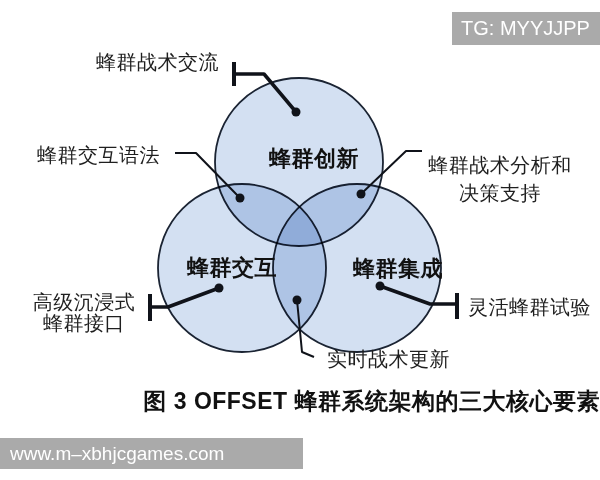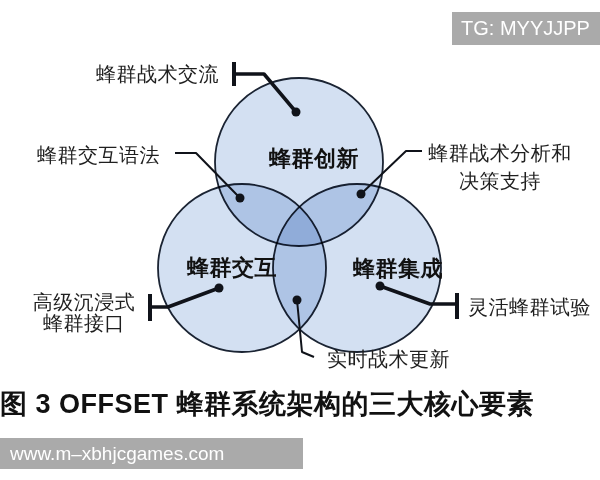--- a/index.html
+++ b/index.html
@@ -17,22 +17,22 @@
     position:absolute;color:#1f1f1f;font-size:20px;line-height:29px;
     white-space:pre-line;letter-spacing:0.5px;
   }
   .nowrap{white-space:nowrap}
   .center{text-align:center}
   .title{
     position:absolute;color:#111111;font-weight:bold;font-size:22px;
     width:120px;text-align:right;white-space:nowrap;letter-spacing:0.5px;
   }
   #caption{
-    position:absolute;top:386px;left:0;width:600px;text-align:left;
-    font-weight:bold;font-size:27px;color:#111111;letter-spacing:0.5px;white-space:nowrap;
+    position:absolute;top:386px;left:0;width:600px;text-align:right;
+    font-weight:bold;font-size:23px;color:#111111;letter-spacing:0.5px;white-space:nowrap;
   }
   #callout-analysis{line-height:28px}
   #callout-interface{line-height:21px}
 </style>
 </head>
 <body>
 
 <div class="wm" id="wm-top">TG: MYYJJPP</div>
 <div class="wm" id="wm-bottom">www.m–xbhjcgames.com</div>
 
@@ -67,22 +67,22 @@
     <circle cx="219" cy="288" r="4.5"></circle>
     <circle cx="380" cy="286" r="4.5"></circle>
     <circle cx="297" cy="300" r="4.5"></circle>
   </g>
 </svg>
 
 <div class="title" style="left:239px;top:144px">蜂群创新</div>
 <div class="title" style="left:157px;top:253px">蜂群交互</div>
 <div class="title" style="left:323px;top:254px">蜂群集成</div>
 
-<div class="label nowrap" style="left:96px;top:60px">蜂群战术交流</div>
+<div class="label nowrap" style="left:96px;top:48px">蜂群战术交流</div>
 <div class="label nowrap" style="left:37px;top:141px">蜂群交互语法</div>
-<div class="label center" id="callout-analysis" style="left:424px;top:139px;width:152px">蜂群战术分析和
+<div class="label center" id="callout-analysis" style="left:424px;top:151px;width:152px">蜂群战术分析和
 决策支持</div>
 <div class="label center" id="callout-interface" style="left:25px;top:292px;width:118px">高级沉浸式
 蜂群接口</div>
 <div class="label nowrap" style="left:468px;top:293px">灵活蜂群试验</div>
 <div class="label nowrap" style="left:327px;top:345px">实时战术更新</div>
 
 <div id="caption">图 3 OFFSET 蜂群系统架构的三大核心要素</div>
 
 </body></html>

